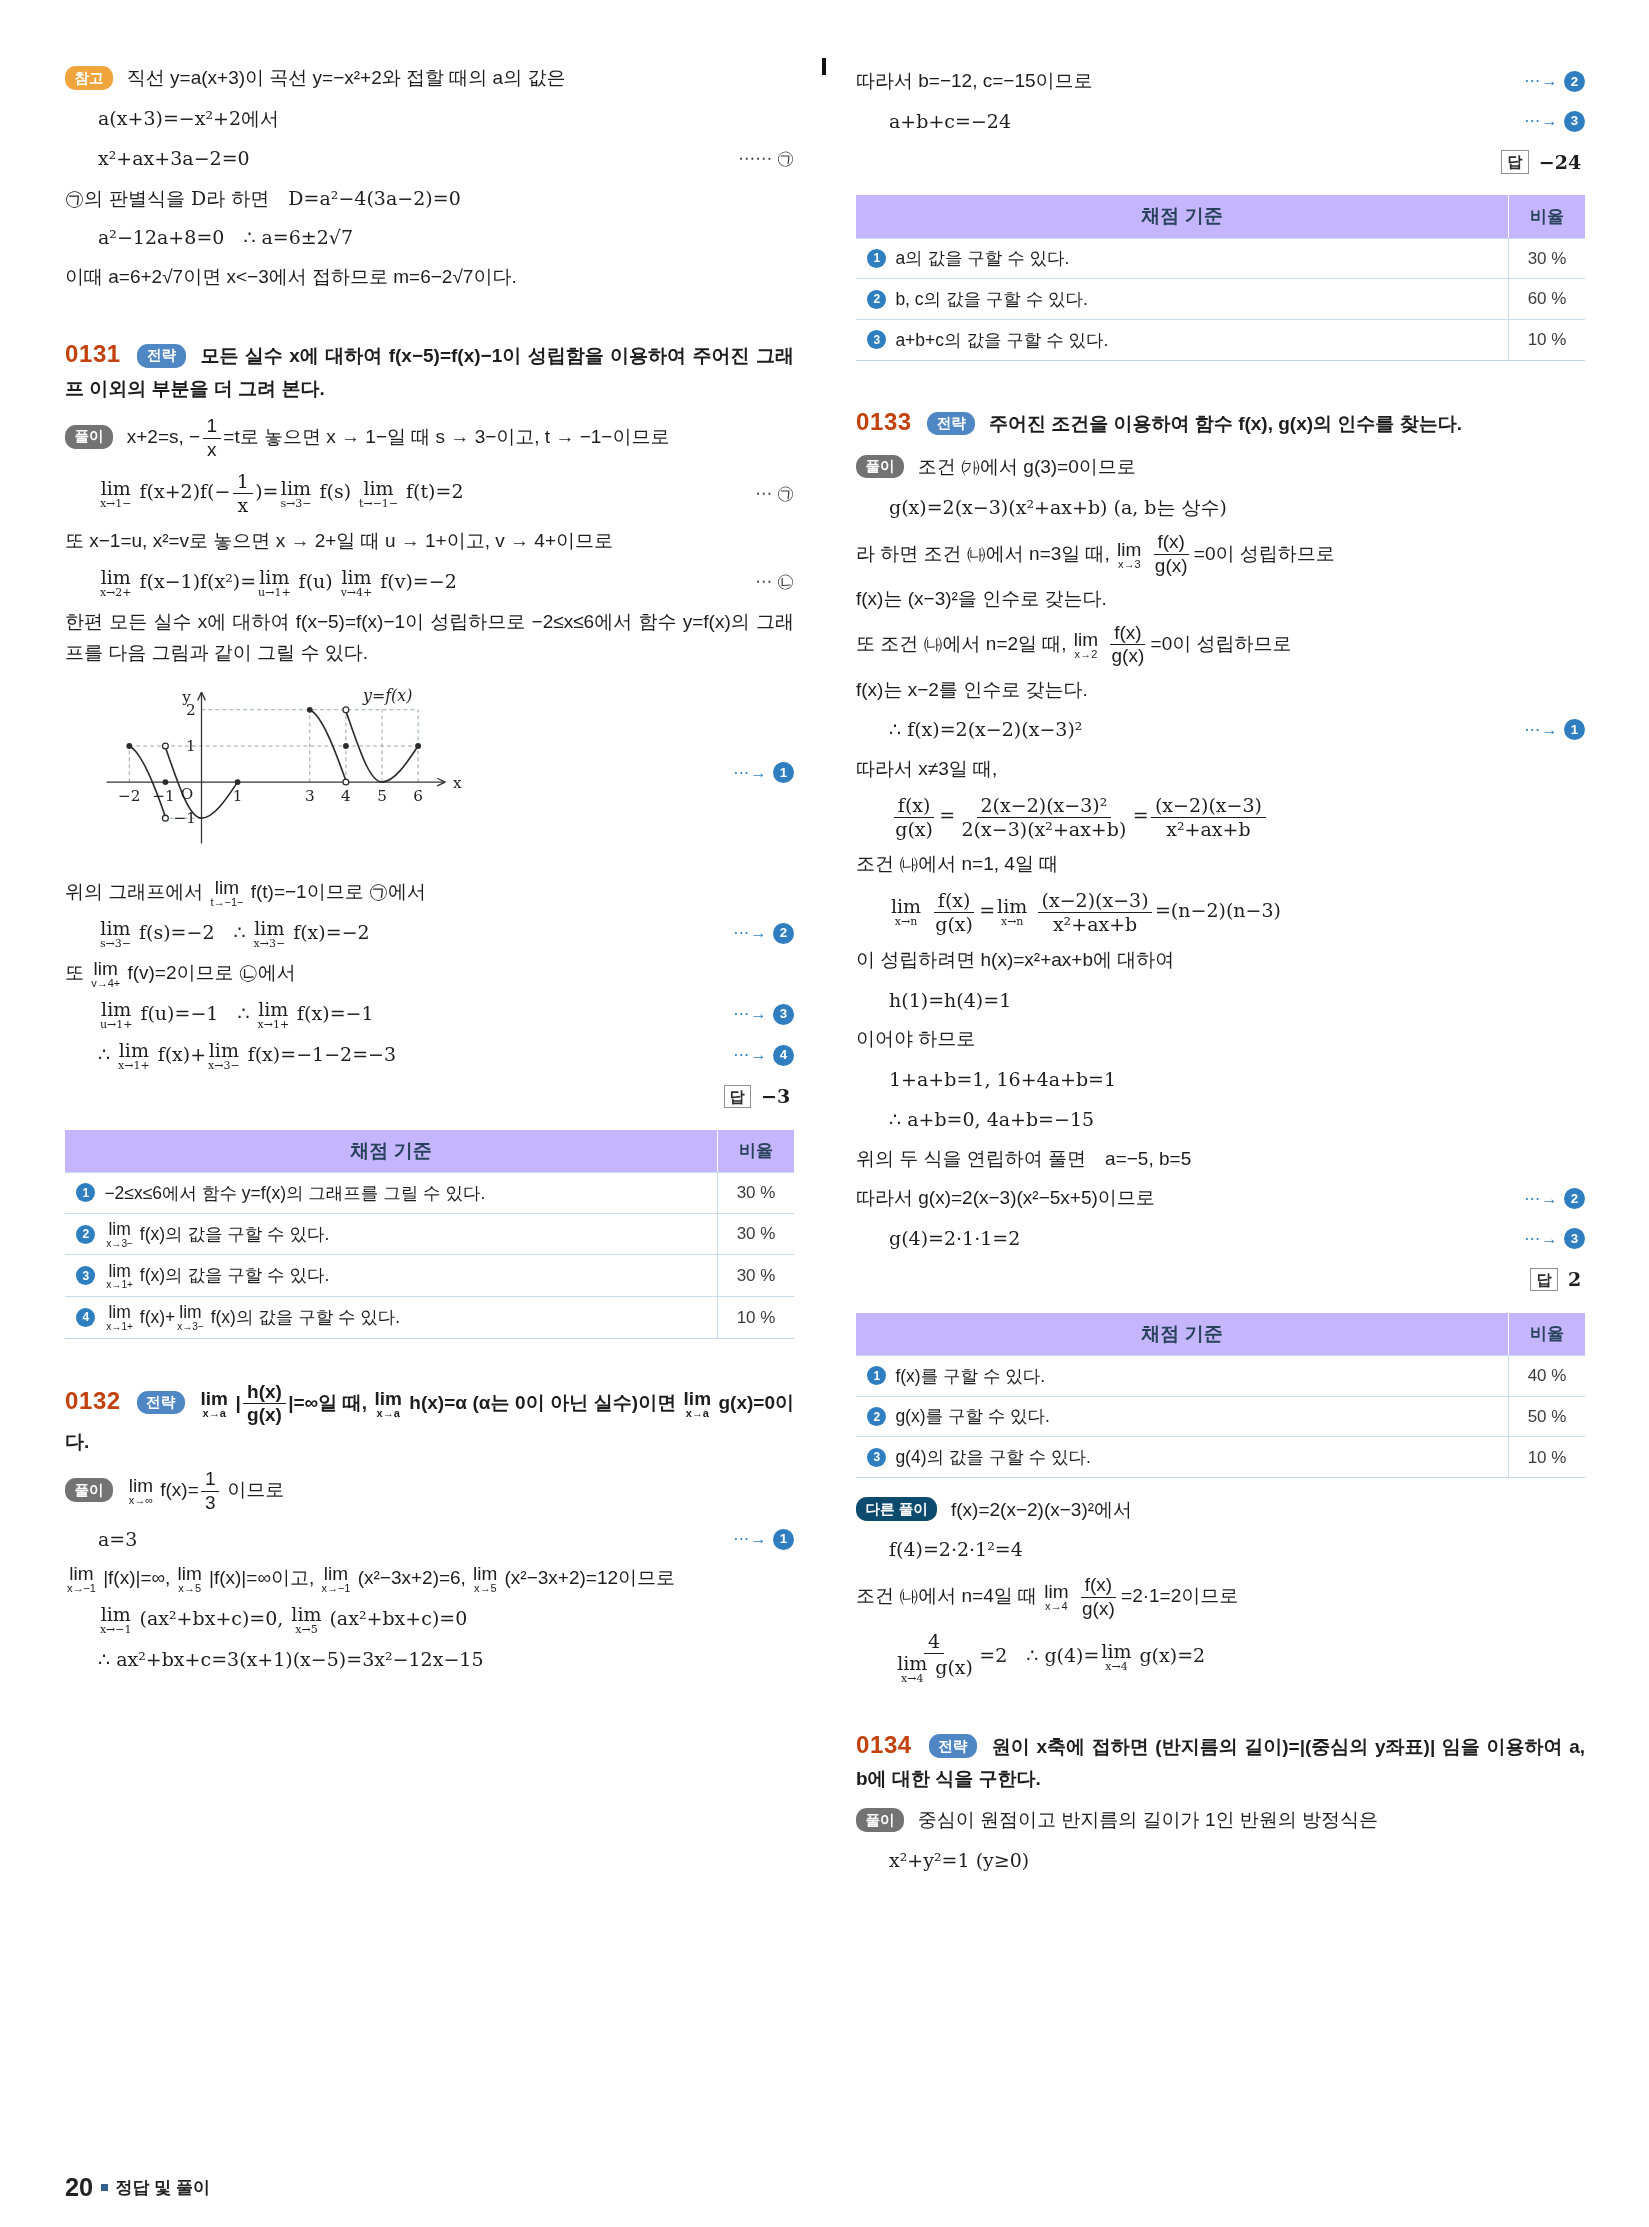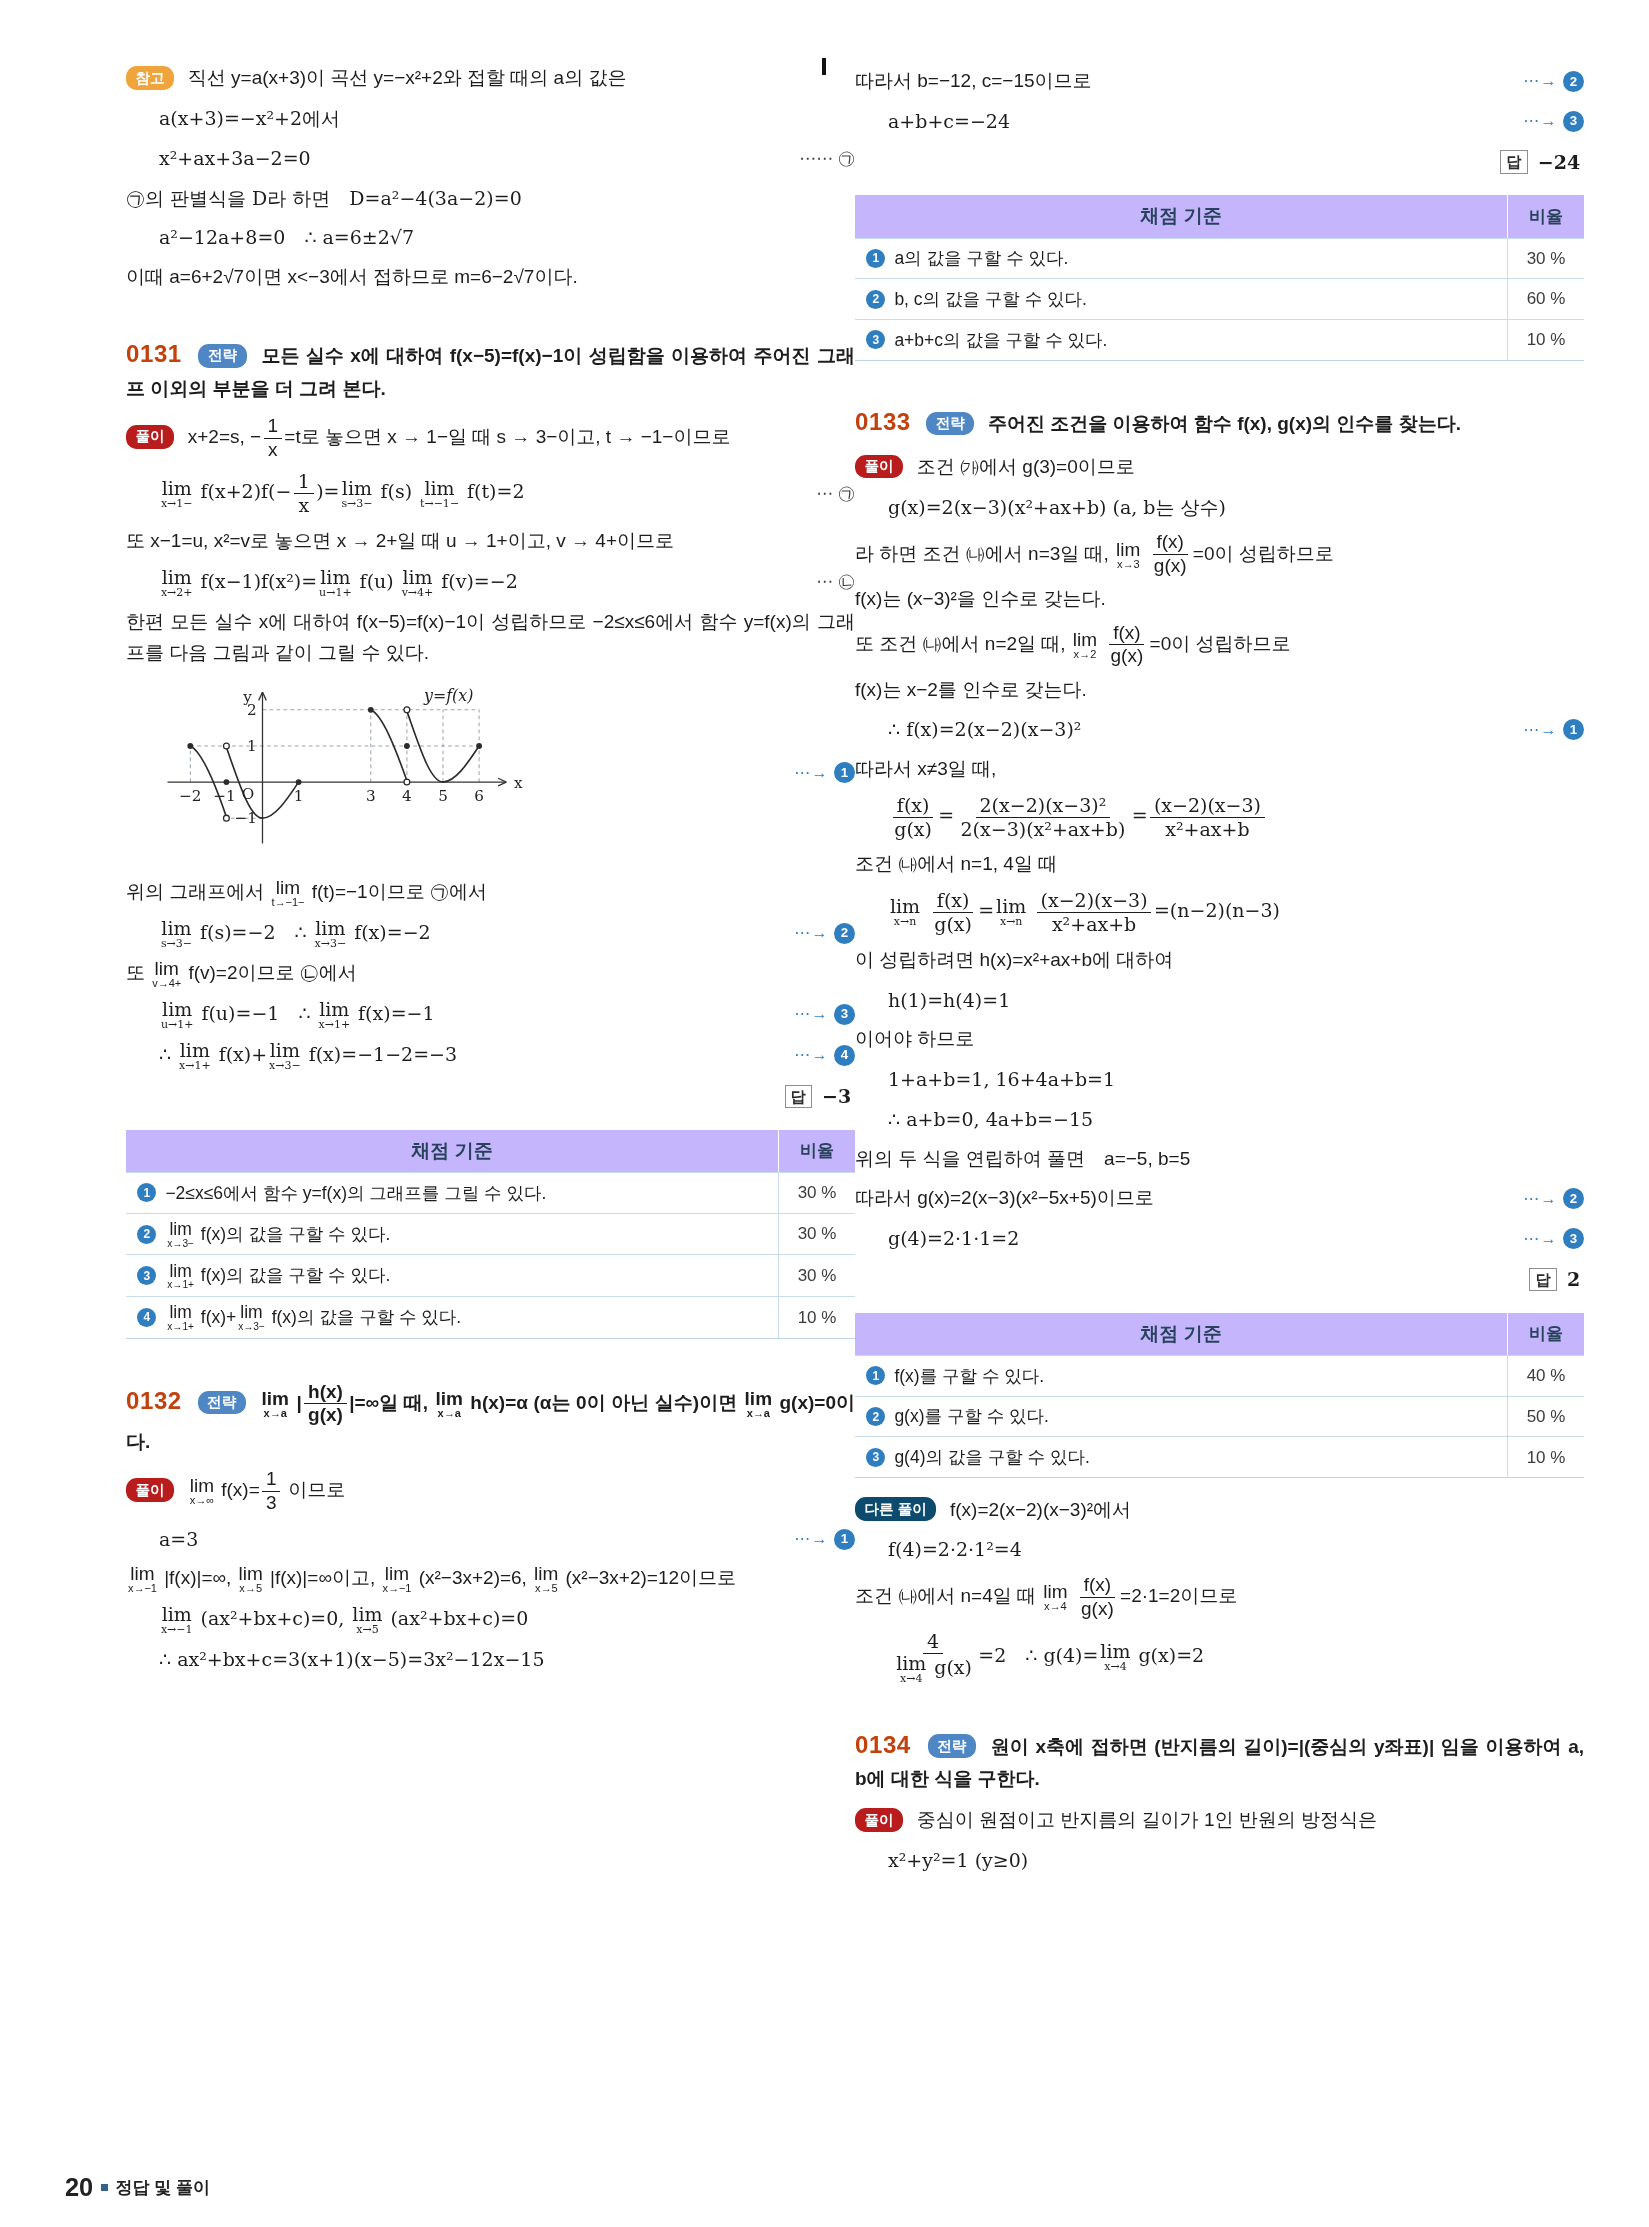--- a/index.html
+++ b/index.html
@@ -1,28 +1,28 @@
 <!DOCTYPE html>
 <html style="font-size:10.2px"><head>
 <meta charset="utf-8">
 <style>
   html,body{margin:0;padding:0;background:#ffffff;}
   body{width:1649px;height:2227px;position:relative;font-family:"Liberation Sans",sans-serif;
        color:#1d1d1d;font-size:19px;line-height:1.62;}
   .sheet{position:absolute;inset:0;padding:57px 65px 95px 65px;box-sizing:border-box;}
   .regmark{position:absolute;top:58px;left:822px;width:4.4px;height:16.5px;background:#121212;}
-  .cols{display:flex;align-items:flex-start;justify-content:flex-end;}
+  .cols{display:flex;gap:62px;align-items:flex-start;}
   .col{width:729px;flex:none;}
 
   .para{margin:6.4px 0;text-align:justify;}
   .pill{display:inline-block;border-radius:10.8px;padding:1.3px 9.5px;font-size:14.6px;color:#fff;
         font-weight:700;margin-right:8.3px;line-height:1.45;position:relative;top:-1.9px;white-space:nowrap;}
   .pill.ref{background:#f0a43c;}
   .pill.strat{background:#4f86c4;}
-  .pill.sol{background:#b91c1c;}
+  .pill.sol{background:#737373;}
   .pill.alt{background:#0c4a6e;}
 
   .phead{margin:42px 0 10.2px 0;text-align:justify;}
   .pnum{color:#c2410c;font-weight:800;font-size:24px;letter-spacing:0.6px;margin-right:10.2px;}
   .stext{font-weight:700;}
 
   .fline{display:flex;align-items:center;justify-content:space-between;margin:9px 0;padding-left:33px;}
   .fline.noindent{padding-left:0;}
   .fx{font-family:"DejaVu Serif","Liberation Serif",serif;}
   .ftag{color:#3a3a3a;margin-left:14px;flex:none;font-size:17px;}

